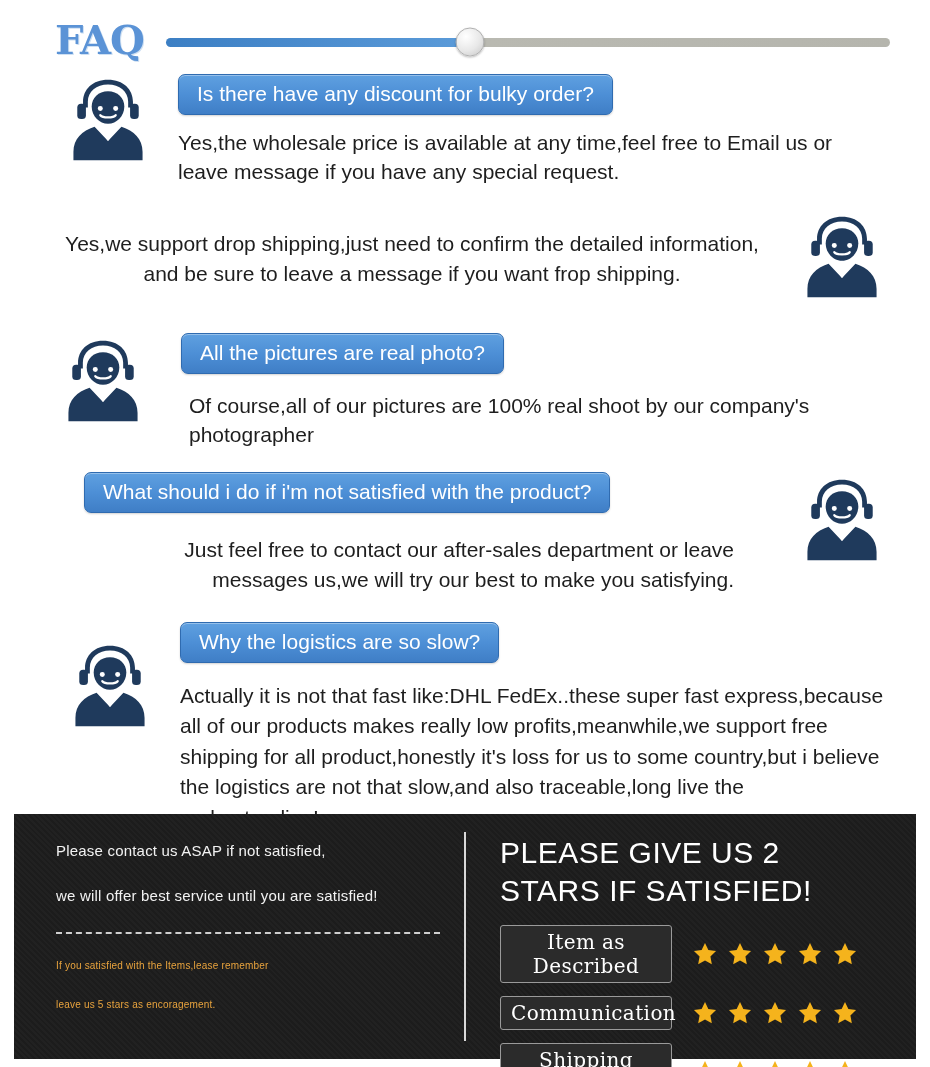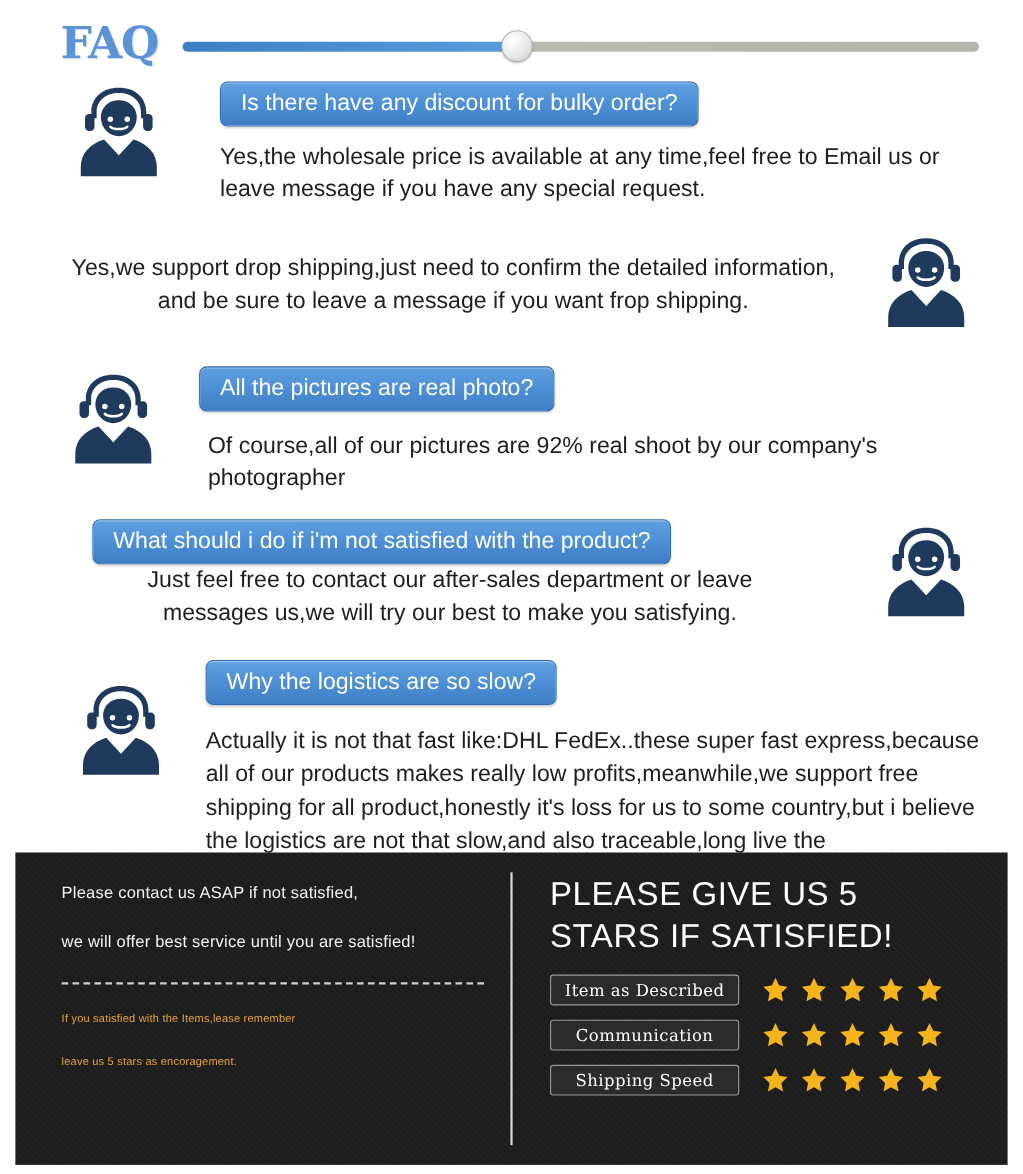--- a/index.html
+++ b/index.html
@@ -72,21 +72,21 @@
     padding: 7px 18px 8px;
     box-shadow: 0 1px 2px rgba(0,0,0,.18), inset 0 1px 0 rgba(255,255,255,.35);
     white-space: nowrap;
   }
   .answer {
     font-size: 21px;
     color: #1e1e1e;
     line-height: 1.38;
   }
 
-  .block { display: flex; align-items: flex-start; justify-content: space-between; }
+  .block { display: flex; align-items: flex-start; }
 
   
   .b1 { padding: 8px 30px 0 60px; }
   .b1 .avatar { margin-top: 6px; }
   .b1 .content { margin-left: 22px; margin-top: 8px; }
   .b1 .answer { margin-top: 14px; max-width: 700px; }
 
   
   .b2 { padding: 16px 40px 0 60px; justify-content: space-between; }
   .b2 .content { text-align: center; flex: 1; margin-top: 8px; }
@@ -95,36 +95,36 @@
 
   
   .b3 { padding: 18px 30px 0 55px; }
   .b3 .avatar { margin-top: 10px; }
   .b3 .content { margin-left: 30px; margin-top: 10px; }
   .b3 .answer { margin-top: 18px; margin-left: 8px; }
 
   
   .b4 { padding: 22px 40px 0 84px; justify-content: space-between; }
   .b4 .content { flex: 1; }
-  .b4 .answer { text-align: center; line-height: 1.45; padding-right: 40px; }
+  .b4 .answer { margin-top: 22px; text-align: right; line-height: 1.45; padding-right: 40px; }
   .b4 .avatar { margin-top: 0px; margin-left: 20px; }
 
   
   .b5 { padding: 26px 28px 0 62px; }
   .b5 .avatar { margin-top: 16px; }
   .b5 .content { margin-left: 22px; margin-top: 0; }
   .b5 .answer { margin-top: 18px; line-height: 1.45; max-width: 715px; }
 
   
   .footer {
     position: absolute;
     left: 14px;
     right: 14px;
     bottom: 8px;
-    height: 284px;
+    height: 245px;
     background: #1c1c1c;
     background-image:
       repeating-linear-gradient(45deg, rgba(255,255,255,.022) 0 2px, rgba(0,0,0,0) 2px 4px);
     display: flex;
     box-sizing: border-box;
   }
   .footer-left {
     flex: 0 0 452px;
     padding: 28px 26px 0 42px;
     box-sizing: border-box;
@@ -167,21 +167,21 @@
     letter-spacing: .5px;
     margin-bottom: 14px;
   }
   .rate-row {
     display: flex;
     align-items: center;
     margin-bottom: 13px;
   }
   .rate-label {
     font-family: "DejaVu Serif", serif;
-    font-size: 15px;
+    font-size: 20px;
     color: #ffffff;
     background: #2b2b2b;
     border: 1px solid #9a9a9a;
     border-radius: 3px;
     padding: 4px 10px;
     width: 172px;
     box-sizing: border-box;
     text-align: center;
     letter-spacing: .4px;
   }
@@ -248,21 +248,21 @@
         <path d="M50 20c-10 0-17 7-17 16 0 10 8 18 17 18s17-8 17-18c0-9-7-16-17-16z"></path>
         <circle cx="42" cy="38" r="2.6" fill="#ffffff"></circle>
         <circle cx="58" cy="38" r="2.6" fill="#ffffff"></circle>
         <path d="M42 45c2.5 3 13.5 3 16 0" stroke="#ffffff" stroke-width="2.4" fill="none" stroke-linecap="round"></path>
         <path d="M36 57c-13 4-22 13-22 26v9h72v-9c0-13-9-22-22-26l-14 15-14-15z"></path>
       </g>
       <path d="M50 57l-6 6 6 9 6-9-6-6z" fill="#ffffff"></path>
     </svg>
     <div class="content">
       <div class="pill">All the pictures are real photo?</div>
-      <div class="answer">Of course,all of our pictures are 92% real shoot by our company's photographer</div>
+      <div class="answer">Of course,all of our pictures are 100% real shoot by our company's photographer</div>
     </div>
   </div>
 
   <div class="block b4">
     <div class="content">
       <div class="pill">What should i do if i'm not satisfied with the product?</div>
       <div class="answer">Just feel free to contact our after-sales department or leave messages us,we will try our best to make you satisfying.</div>
     </div>
     <svg class="avatar" viewBox="0 0 100 100">
       <g fill="#1f3a5c">
@@ -307,21 +307,21 @@
     <div class="fl-line">Please contact us ASAP if not satisfied,</div>
     <div class="fl-line">we will offer best service until you are satisfied!</div>
     <div class="dashes"></div>
     <div class="fl-gold">If you satisfied with the Items,lease remember</div>
     <div class="fl-gold">leave us 5 stars as encoragement.</div>
     <div class="divider-v"></div>
   </div>
 
   <div class="footer-right">
     <div class="fr-head">
-      <div>PLEASE GIVE US 5</div>
+      <div>PLEASE GIVE US 2</div>
       <div>STARS IF SATISFIED!</div>
     </div>
 
     <div class="rate-row">
       <div class="rate-label">Item as Described</div>
       <div class="stars">
         <svg class="star" viewBox="0 0 24 24">
             <path fill="#f5b31c" d="M12 1.8l3.1 6.5 7.1 1-5.2 5 1.3 7.1L12 18l-6.3 3.4 1.3-7.1-5.2-5 7.1-1z"></path>
           </svg>
         <svg class="star" viewBox="0 0 24 24">

